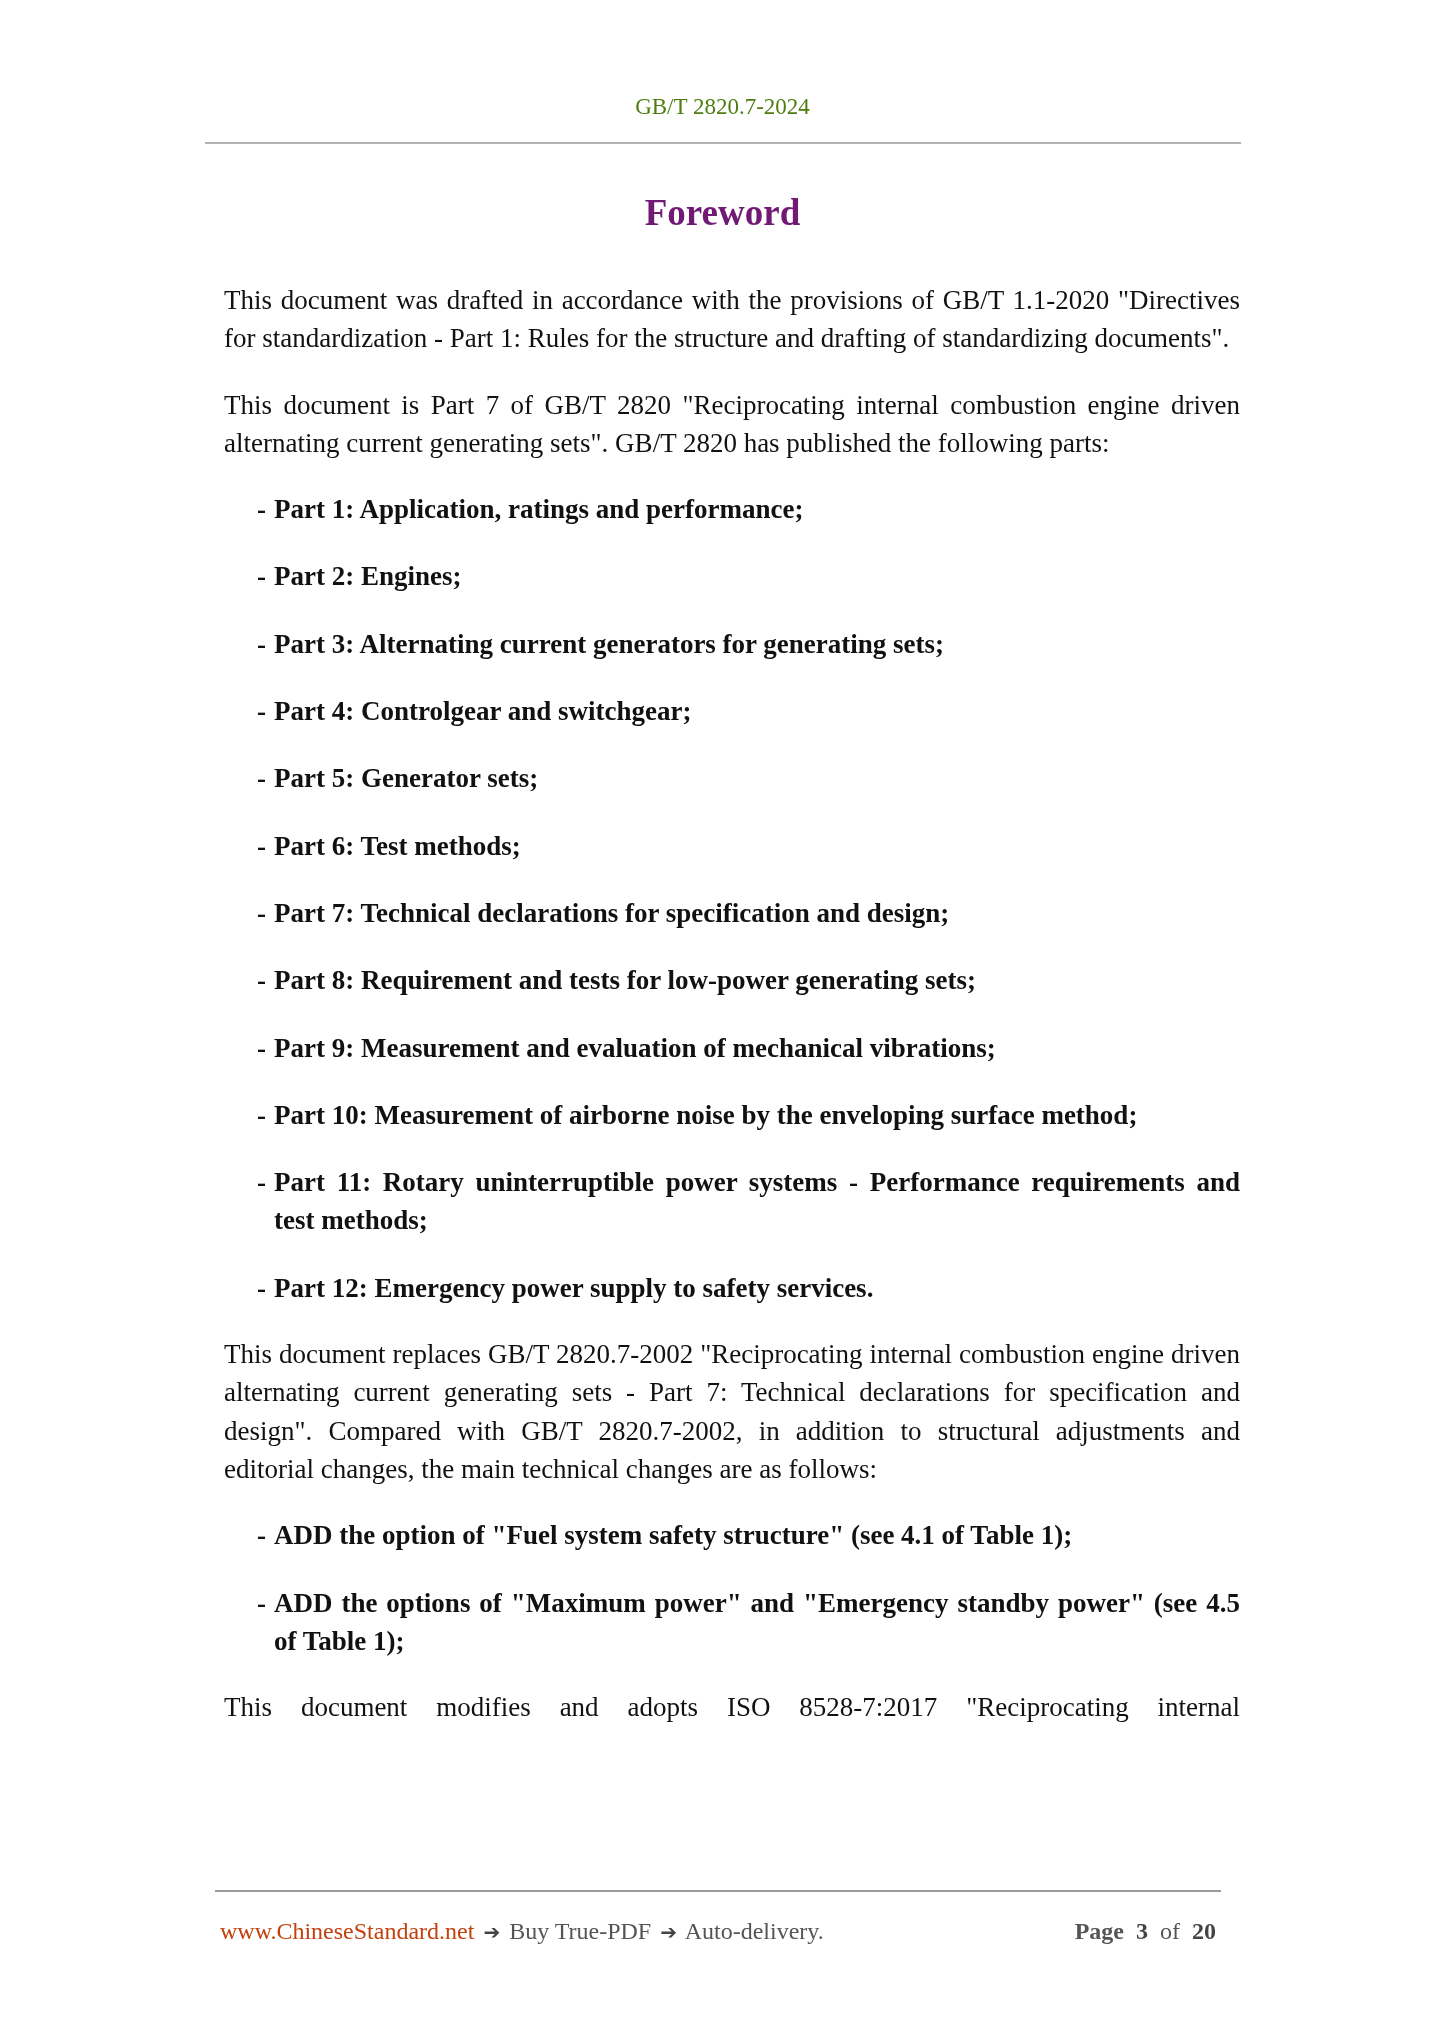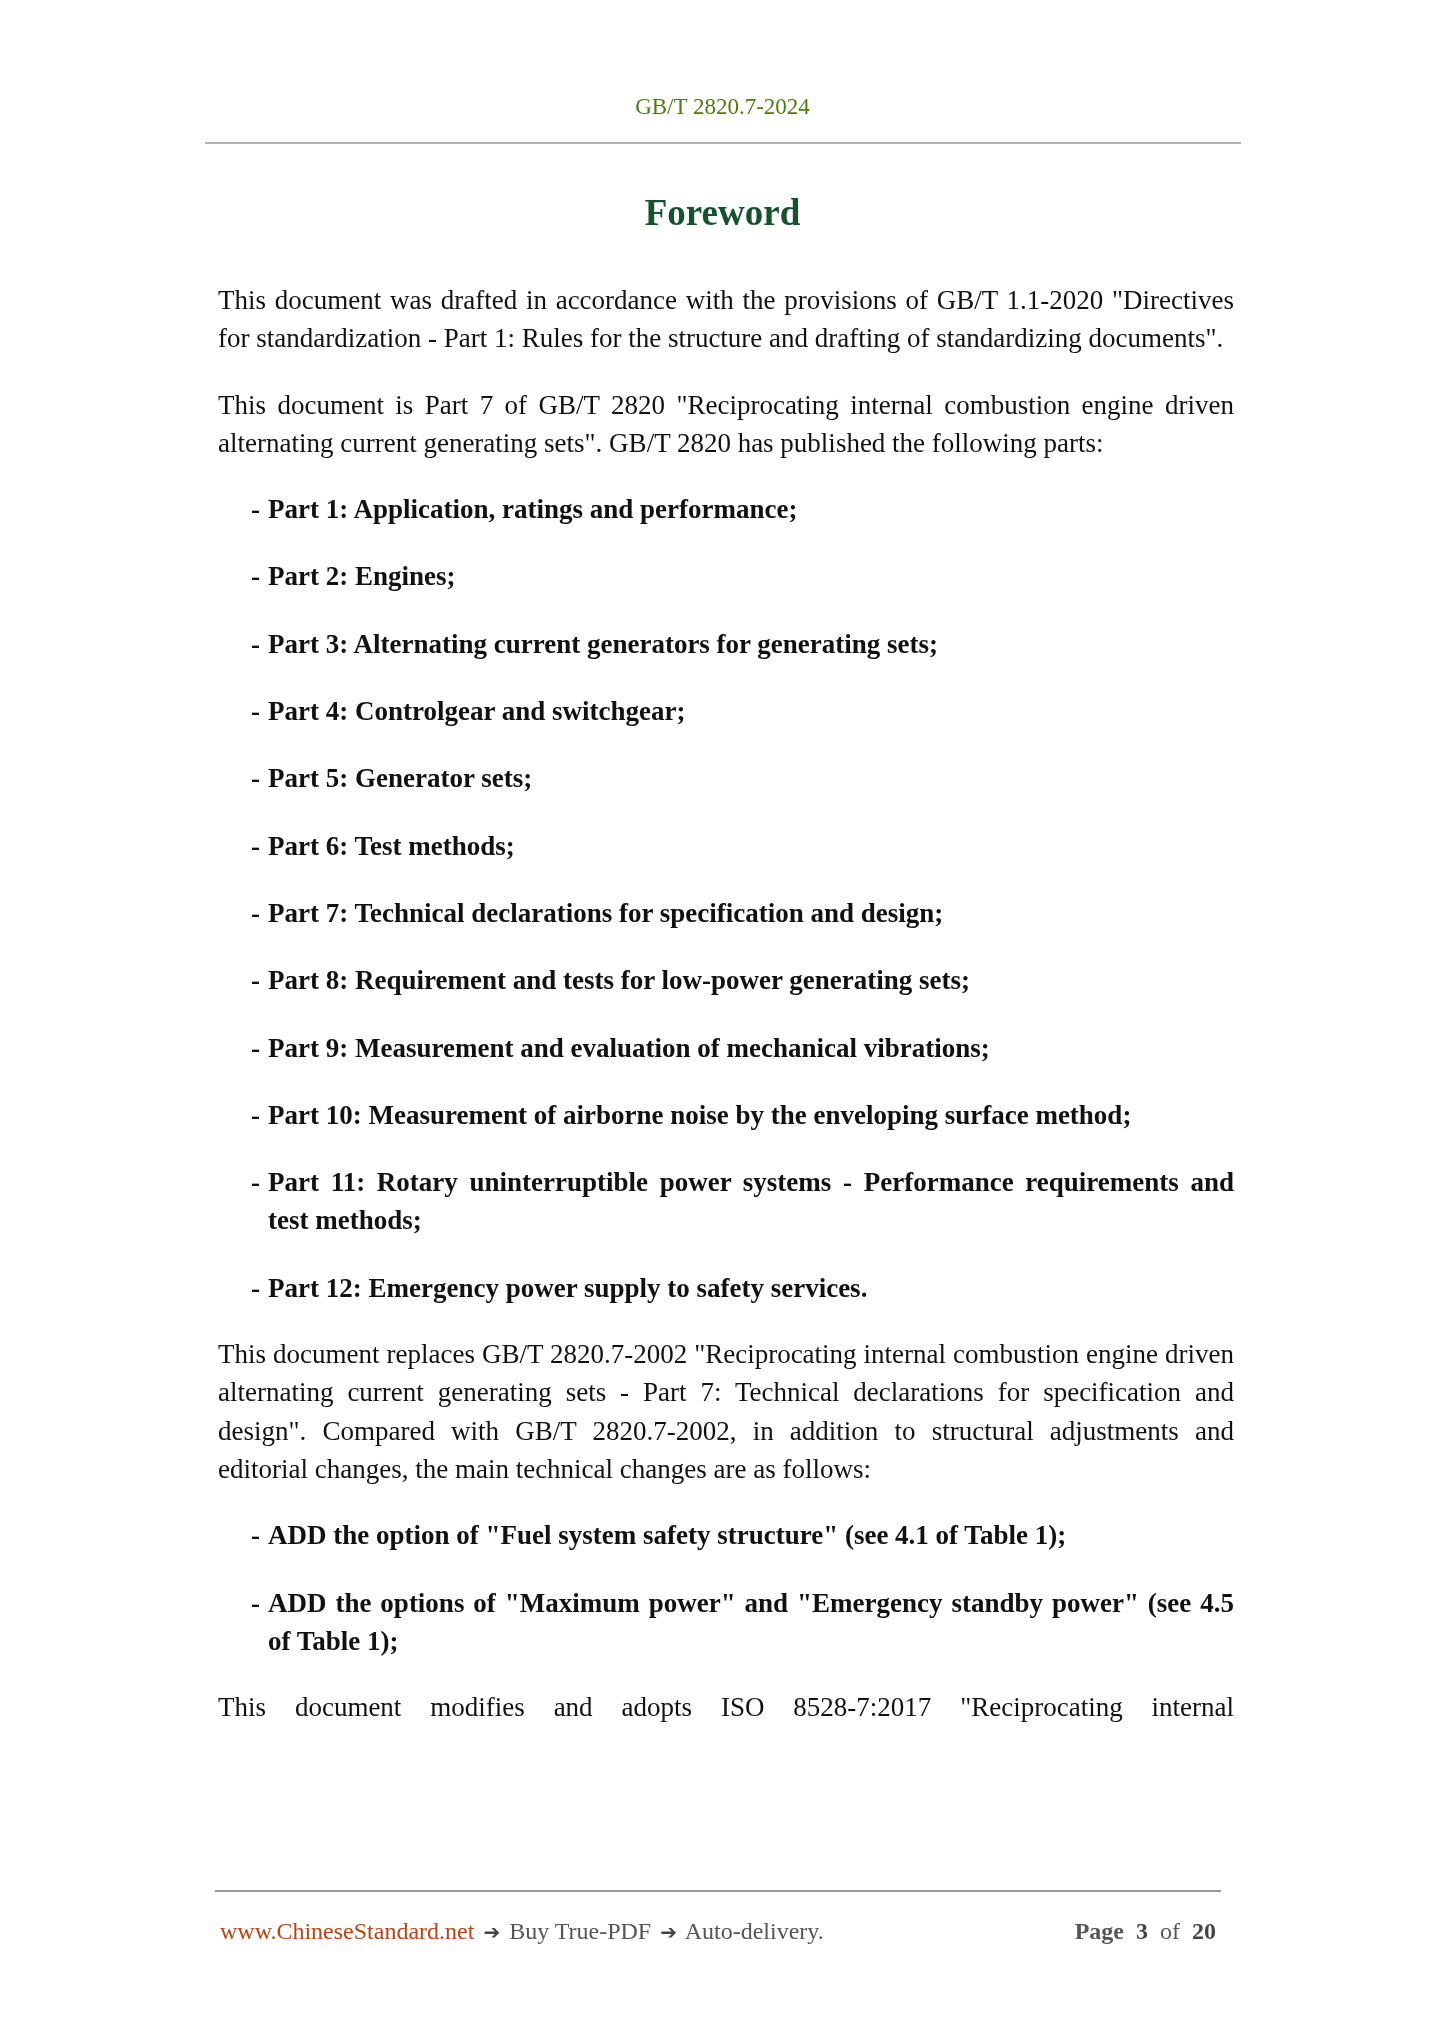--- a/index.html
+++ b/index.html
@@ -36,25 +36,25 @@
   .doc-title {
     position: absolute;
     left: 0;
     width: 1445px;
     top: 190px;
     text-align: center;
     font-size: 37px;
     font-weight: bold;
     line-height: 46px;
     margin: 0;
-    color: #14532d;
+    color: #701a75;
   }
   .body-content {
     position: absolute;
-    left: 218px;
+    left: 224px;
     width: 1016px;
     top: 281px;
     font-size: 27px;
     line-height: 38.3px;
     color: #111;
   }
   .para {
     margin: 0 0 28px 0;
     text-align: justify;
     text-align-last: left;

